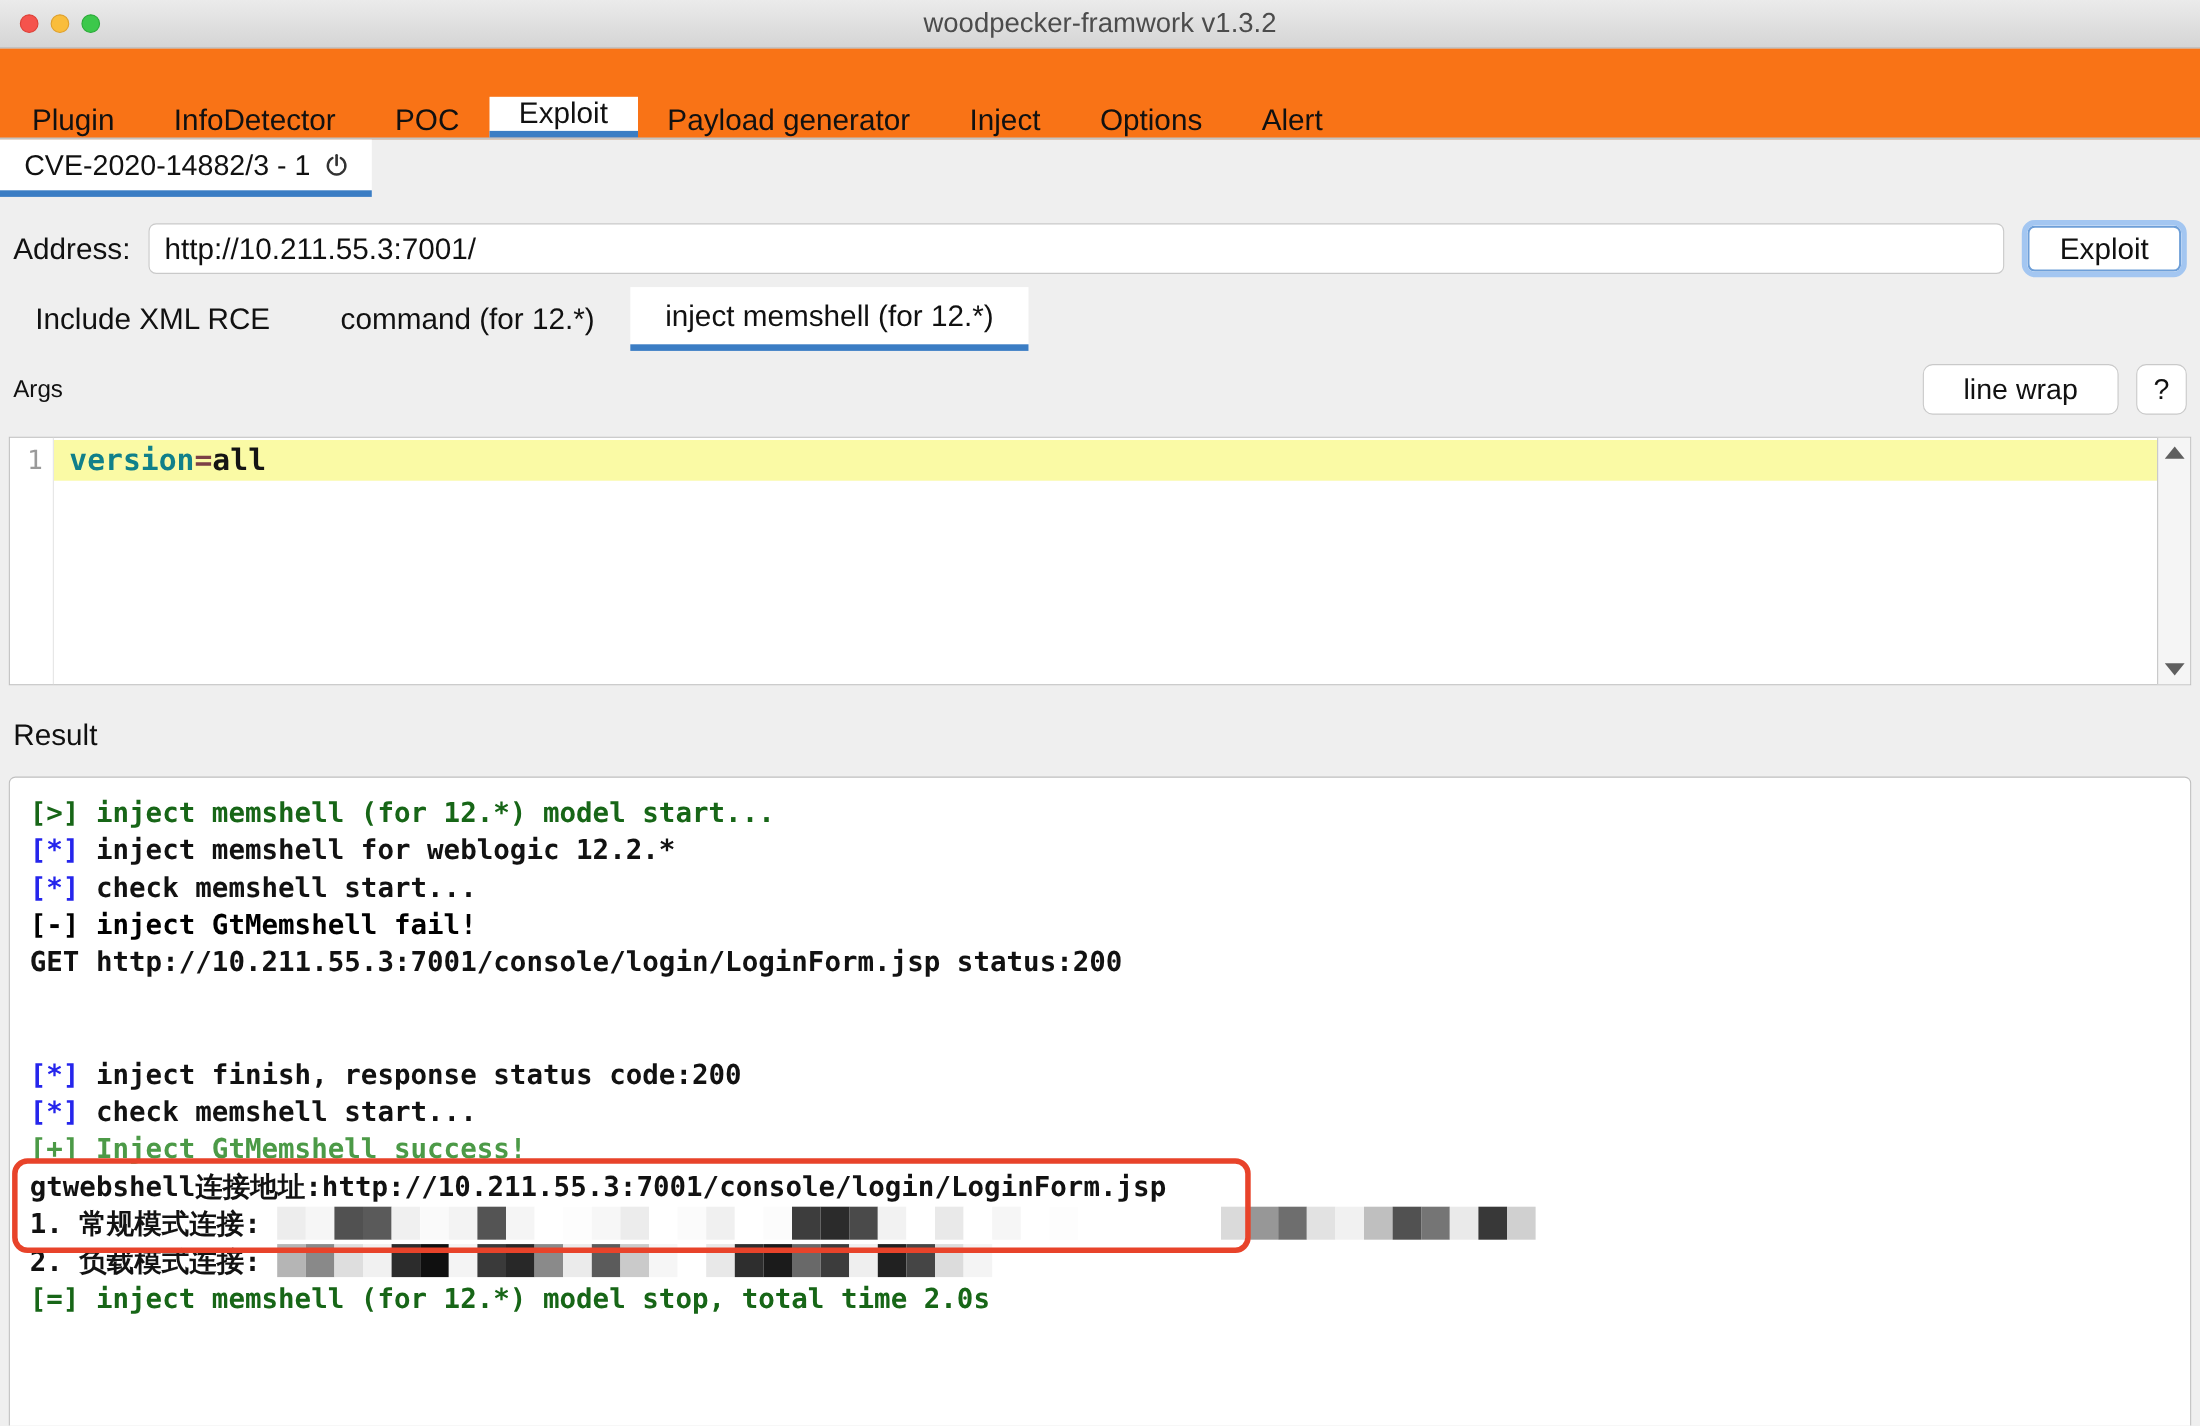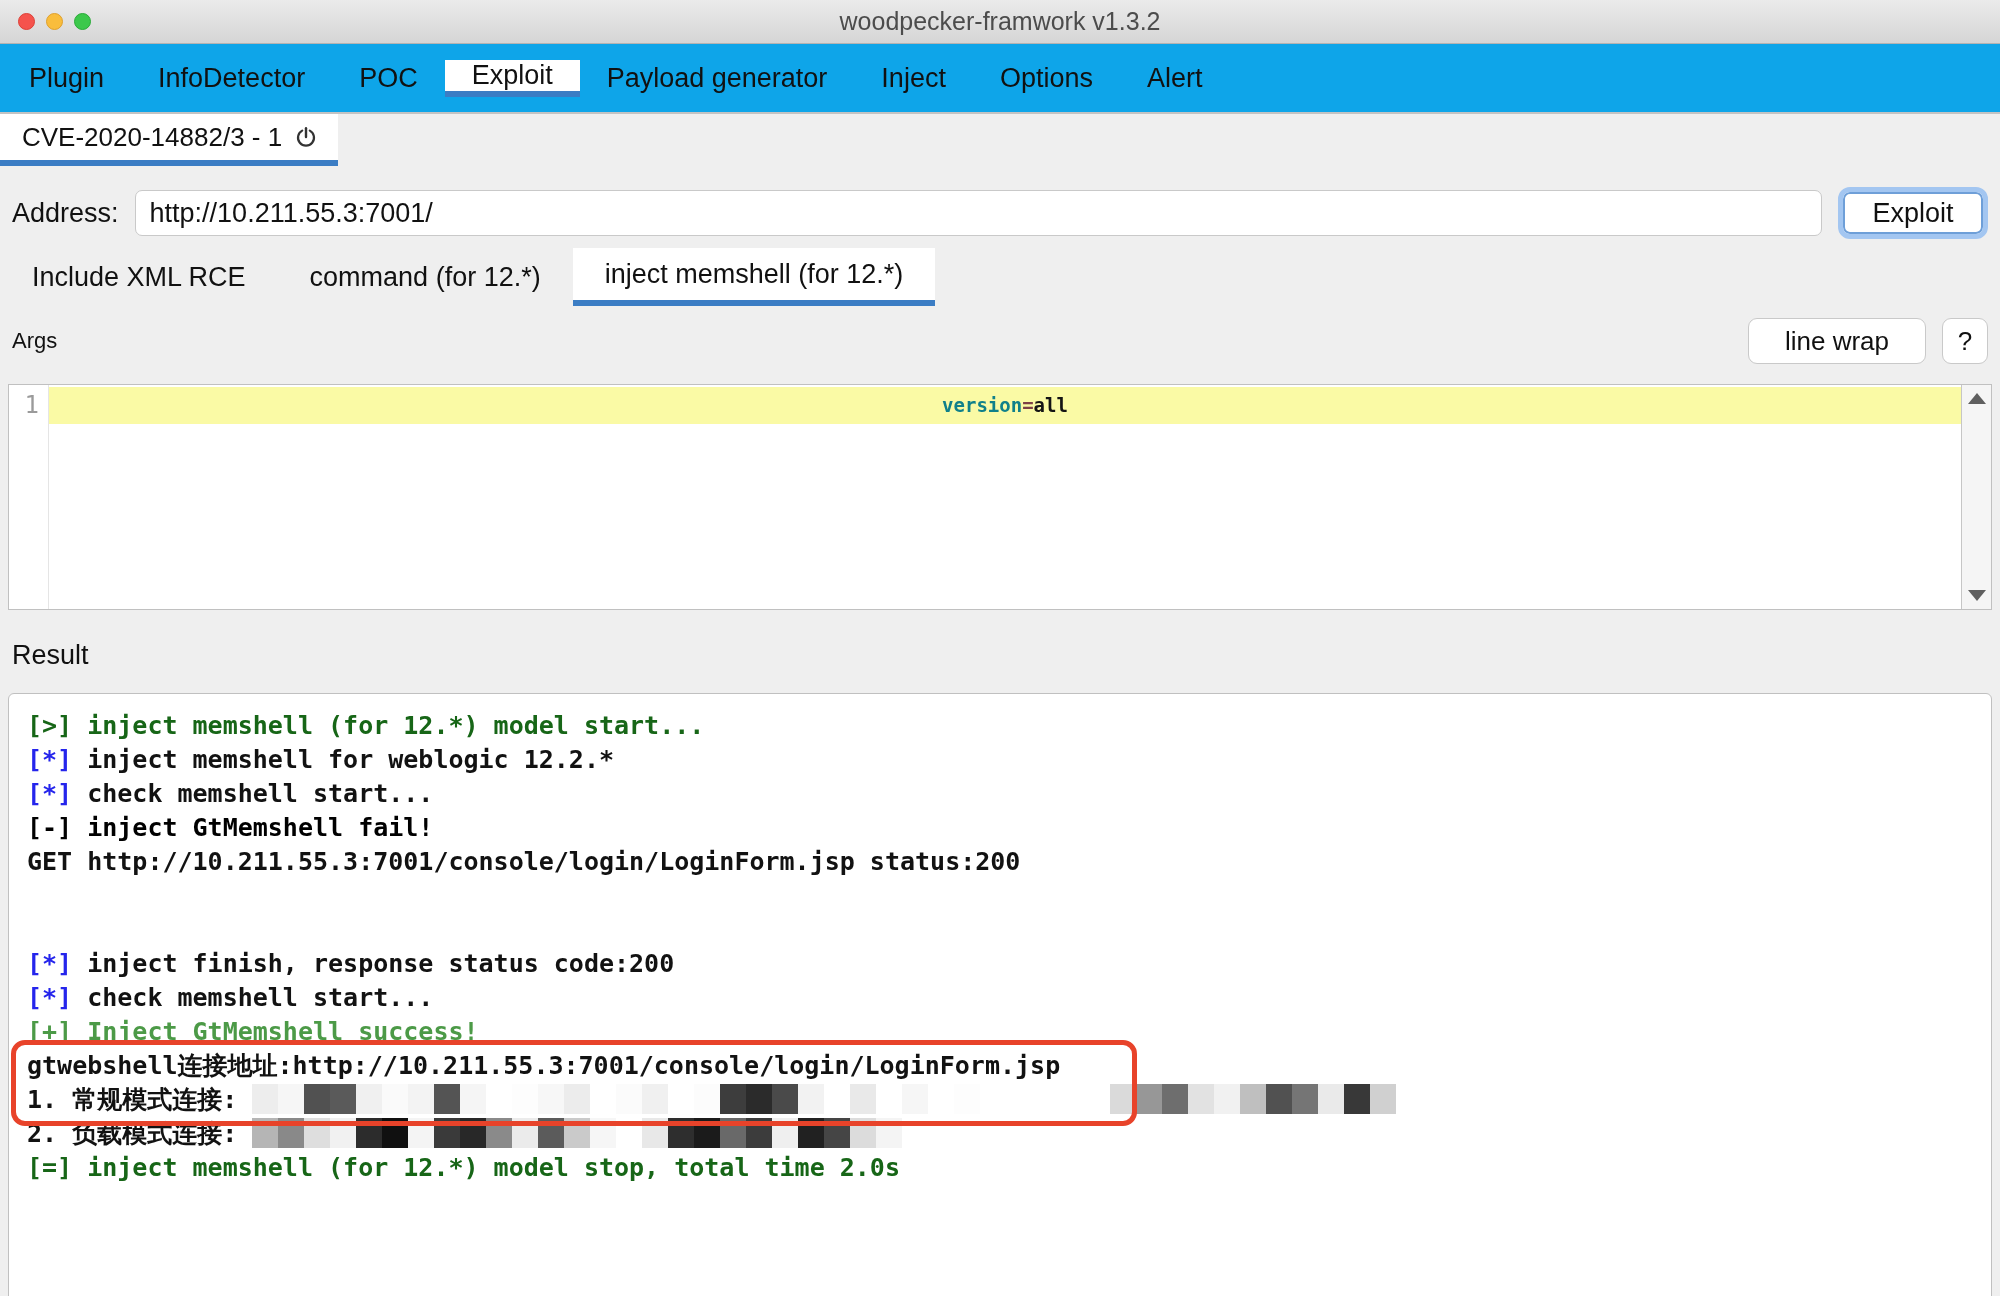--- a/index.html
+++ b/index.html
@@ -20,24 +20,24 @@
   }
   .traffic { position: absolute; left: 18px; top: 0; height: 100%; display: flex; align-items: center; gap: 11px; }
   .light { width: 17px; height: 17px; border-radius: 50%; }
   .light.red    { background: #f5534d; border: 1px solid #dd4037; }
   .light.yellow { background: #f9bd3c; border: 1px solid #dfa02c; }
   .light.green  { background: #3cc84b; border: 1px solid #2aab38; }
   .win-title { font-size: 25px; color: #4c4c4c; }
 
   
   .menubar {
-    height: 70px;
-    background: #0ea5e9;
+    height: 83px;
+    background: #f97316;
     border-bottom: 2px solid #c3c3c3;
-    display: flex; align-items: center;
+    display: flex; align-items: flex-end;
     padding-left: 2px;
   }
   .menu-item {
     display: flex; align-items: center;
     padding: 0 27px;
     font-size: 27px;
     cursor: default;
   }
   .menu-item.active { background: #fff; border-bottom: 6px solid #3b7dc4; }
 
@@ -100,22 +100,22 @@
   .gutter { width: 40px; border-right: 1px solid #e5e5e5; padding-top: 2px; }
   .lineno {
     font-family: "DejaVu Sans Mono", monospace;
     font-size: 24px; line-height: 36px;
     color: #9a9a9a; text-align: right; padding-right: 9px;
   }
   .code-area { flex: 1; padding-top: 2px; overflow: hidden; }
   .code-line {
     height: 37px; line-height: 37px;
     font-family: "DejaVu Sans Mono", monospace;
-    font-weight: bold; font-size: 19px;
-    white-space: pre; text-align: center;
+    font-weight: bold; font-size: 27px;
+    padding-left: 14px; white-space: pre;
   }
   .code-line.hl { background: #fafaa5; }
   .tok-keyword  { color: #10808a; }
   .tok-operator { color: #7c4046; }
   .tok-plain    { color: #141414; }
   .vscroll {
     width: 30px; background: #f5f5f5;
     border-left: 1px solid #c6c6c6;
     display: flex; flex-direction: column; justify-content: space-between; align-items: center;
     padding: 8px 0;

